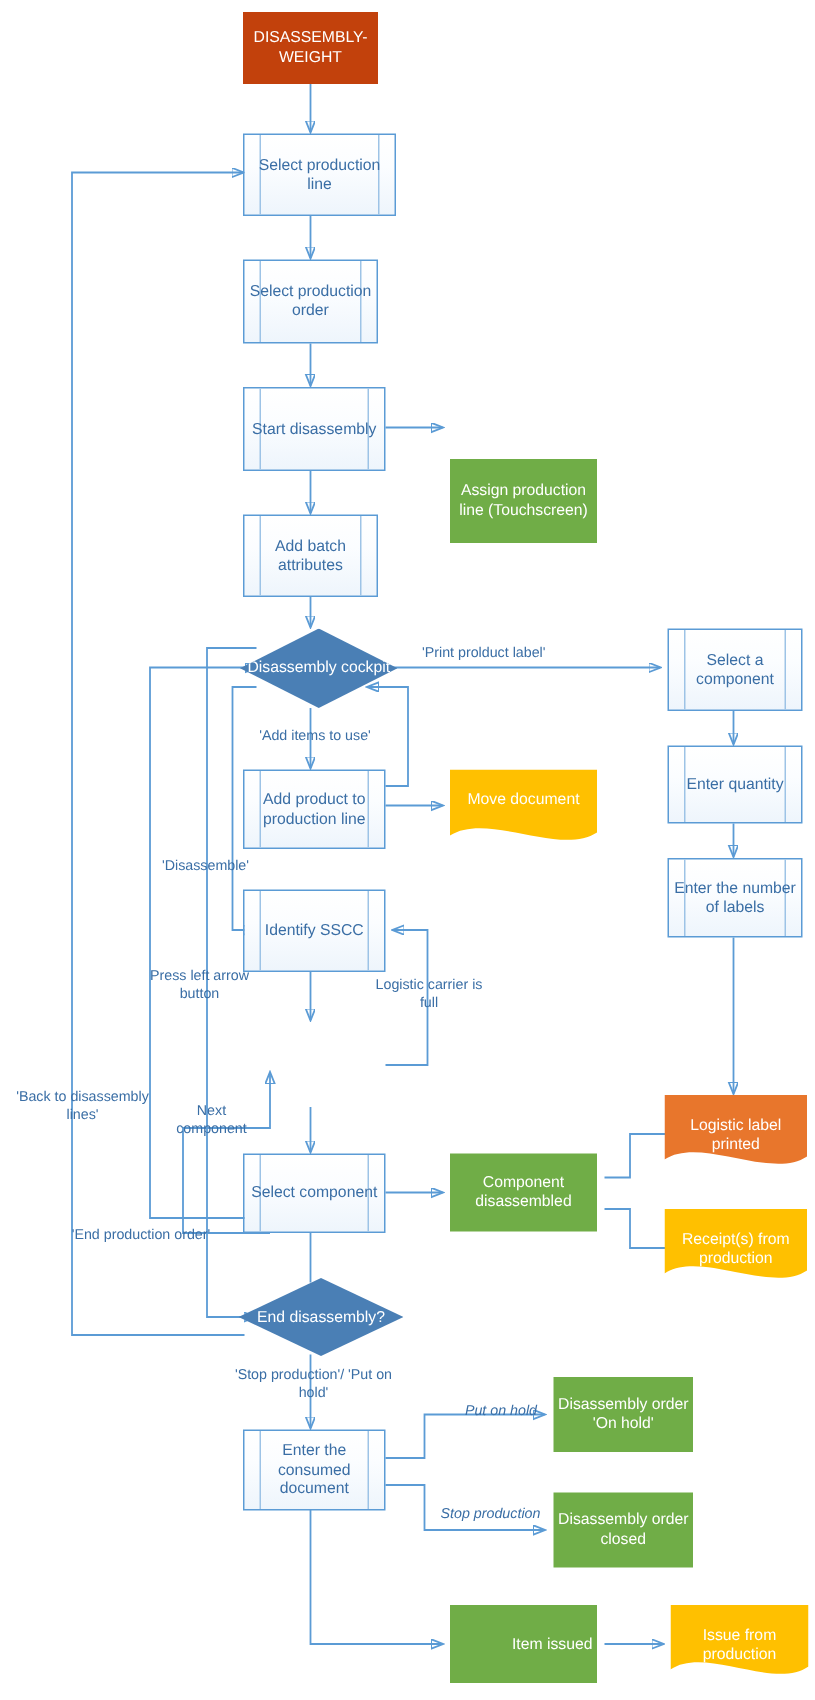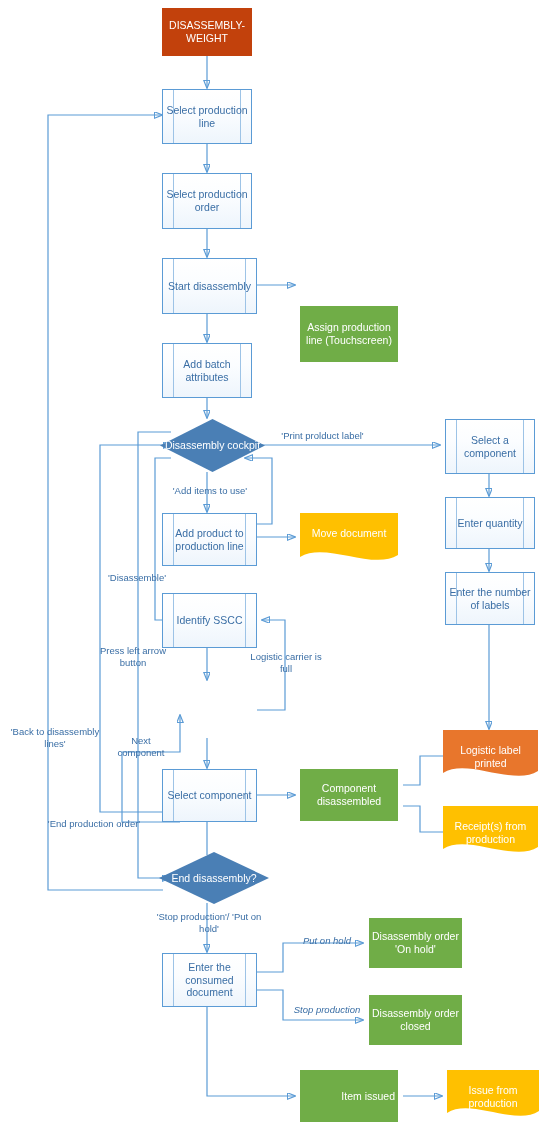--- a/index.html
+++ b/index.html
@@ -111,21 +111,21 @@
 
     <polyline points="207,1005 207,1096 295,1096" marker-end="url(#ar)"></polyline>
 
     <polyline points="403,1096 430,1096 442,1096" marker-end="url(#ar)"></polyline>
   </svg>
 
   <div class="shape blue" style="left:162px;top:8px;width:90px;height:48px;">
     <span>DISASSEMBLY-WEIGHT</span>
   </div>
 
-  <div class="shape proc" style="left:162px;top:89px;width:90px;height:55px;">
+  <div class="shape proc" style="left:162px;top:89px;width:102px;height:55px;">
     <span>Select production line</span>
   </div>
 
   <div class="shape proc" style="left:162px;top:173px;width:90px;height:56px;">
     <span>Select production order</span>
   </div>
 
   <div class="shape proc" style="left:162px;top:258px;width:95px;height:56px;">
     <span>Start disassembly</span>
   </div>
@@ -230,17 +230,17 @@
   <div class="lbl" style="left:247px;top:651px;width:78px;">Logistic carrier is full</div>
 
   <div class="lbl" style="left:110px;top:735px;width:62px;">Next component</div>
 
   <div class="lbl" style="left:8px;top:726px;width:94px;">'Back to disassembly lines'</div>
 
   <div class="lbl" style="left:44px;top:818px;width:100px;">'End production order'</div>
 
   <div class="lbl" style="left:150px;top:911px;width:118px;">'Stop production'/ 'Put on hold'</div>
 
-  <div class="lbl it" style="left:296px;top:935px;width:62px;">Put on hold</div>
+  <div class="lbl it" style="left:296px;top:935px;width:62px;text-align:right;">Put on hold</div>
 
   <div class="lbl it" style="left:292px;top:1004px;width:70px;">Stop production</div>
 
 </div>
 
 </body></html>

